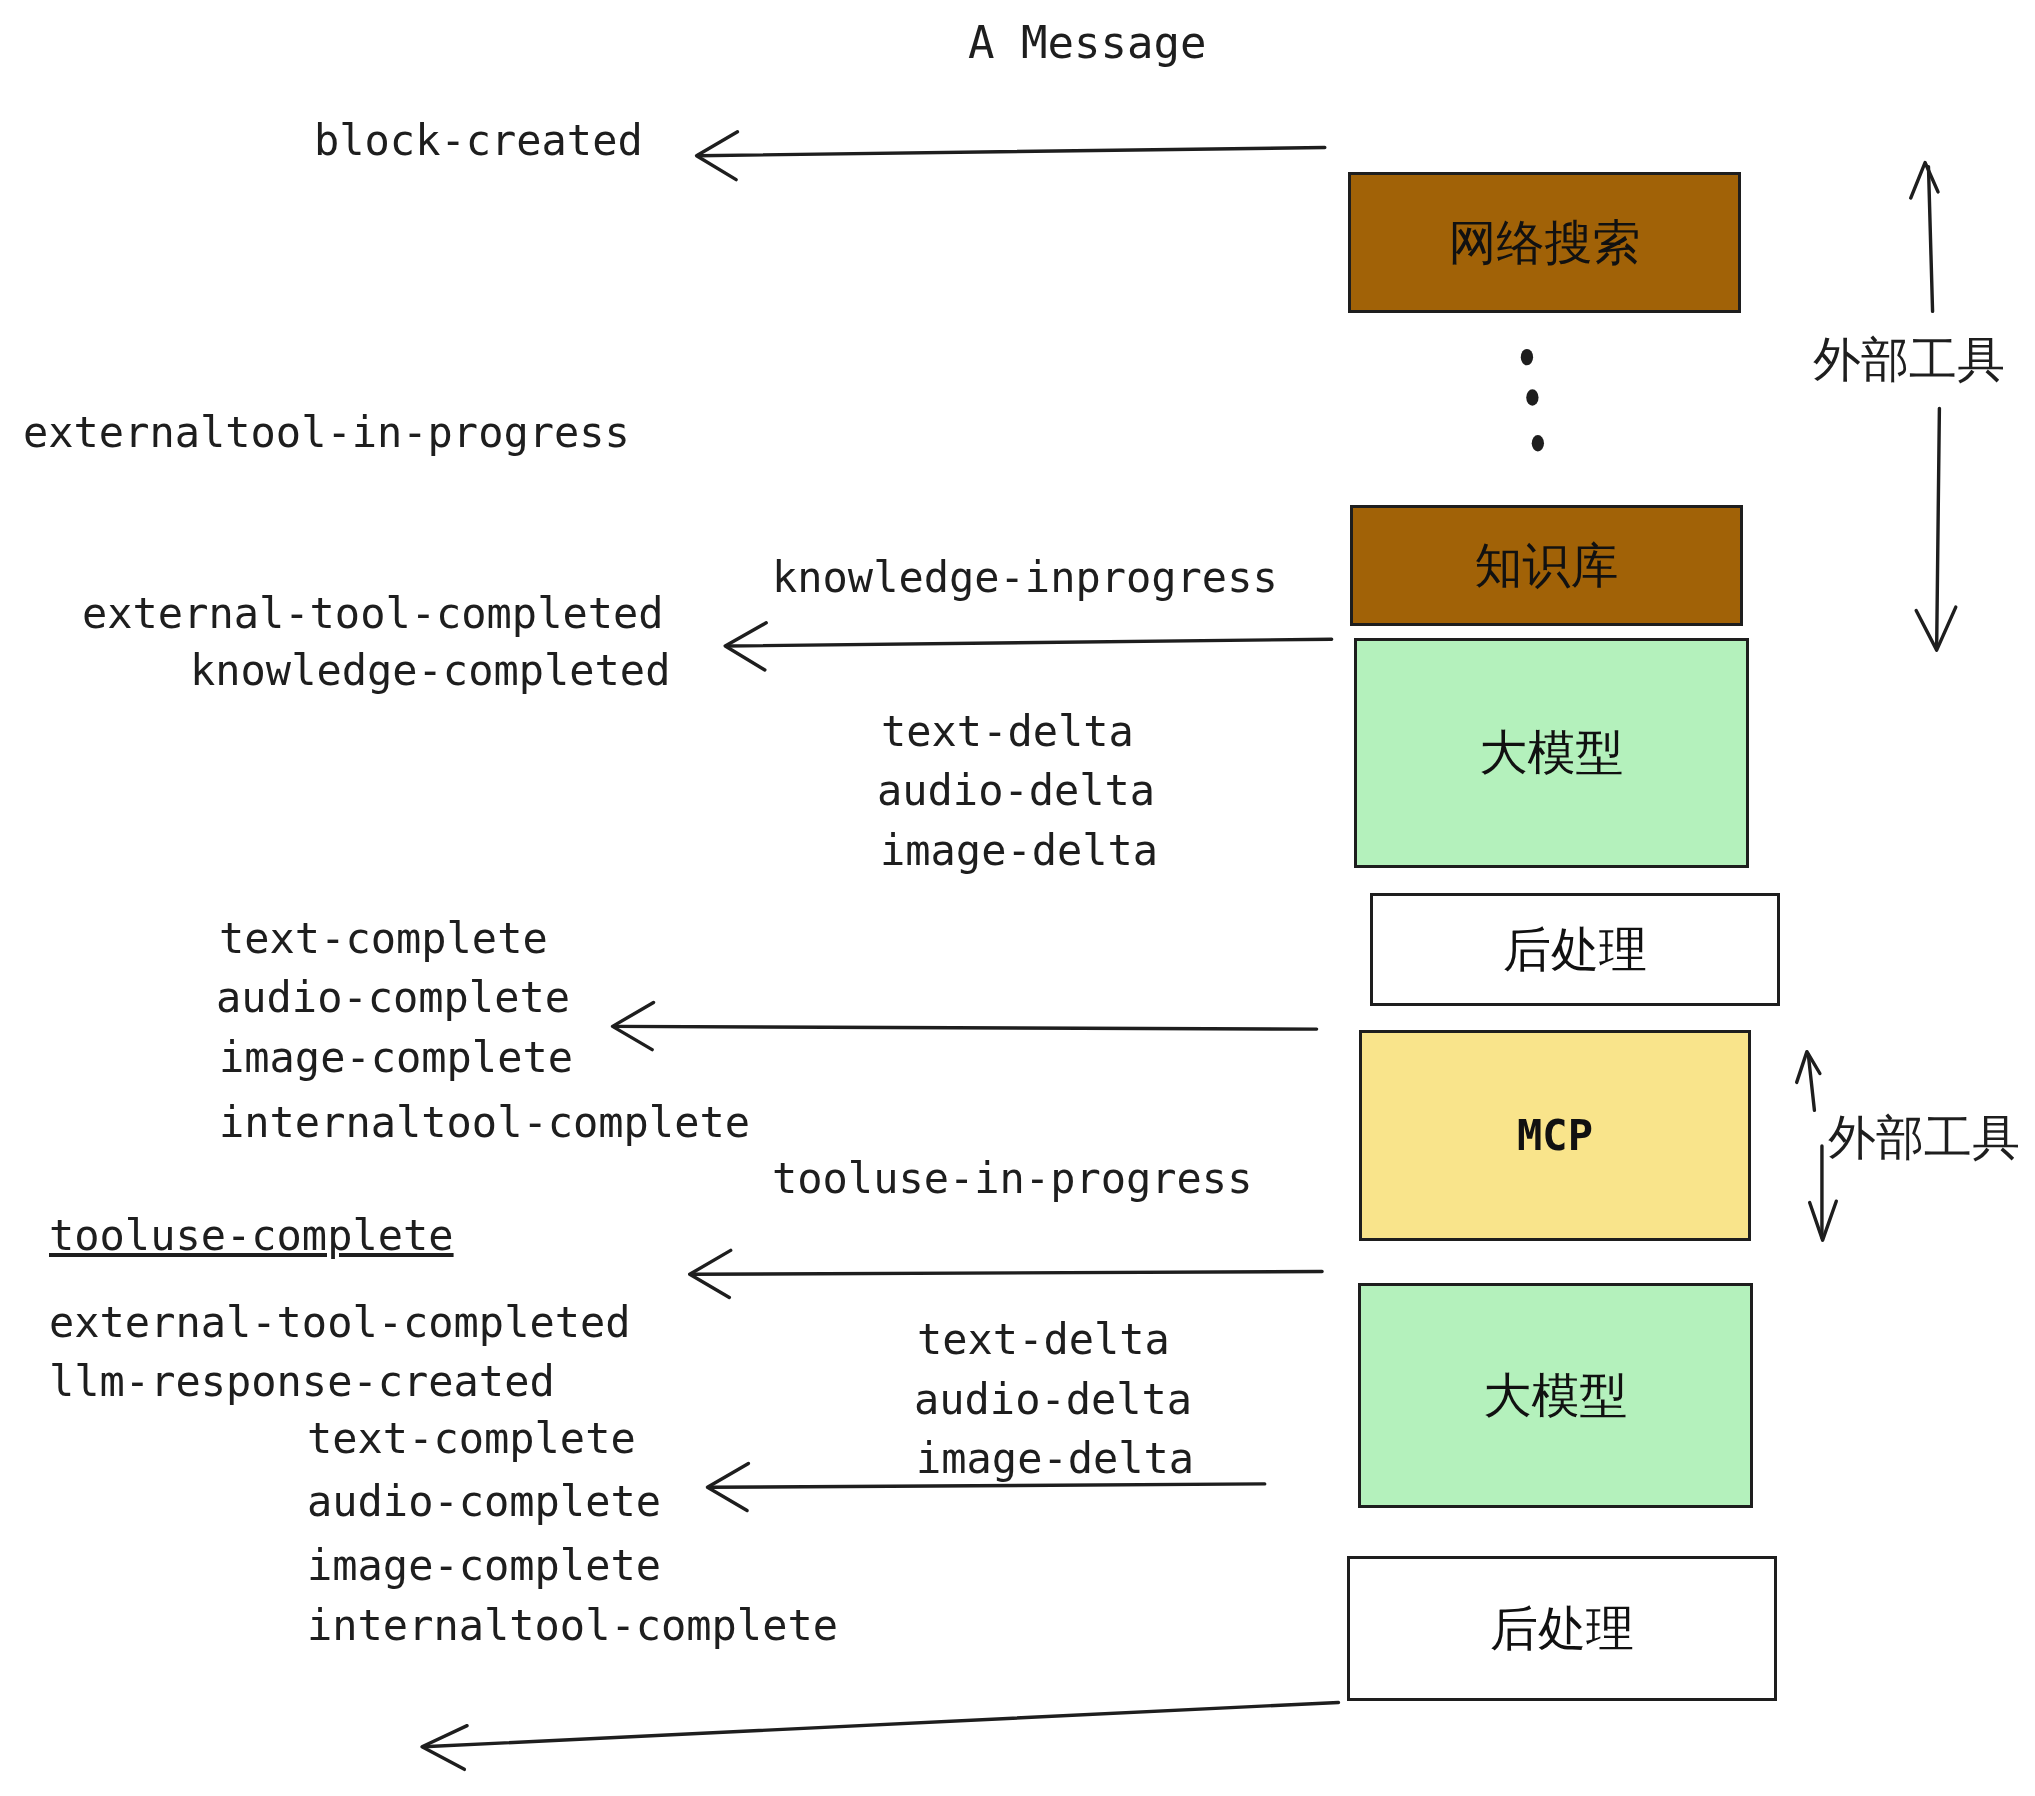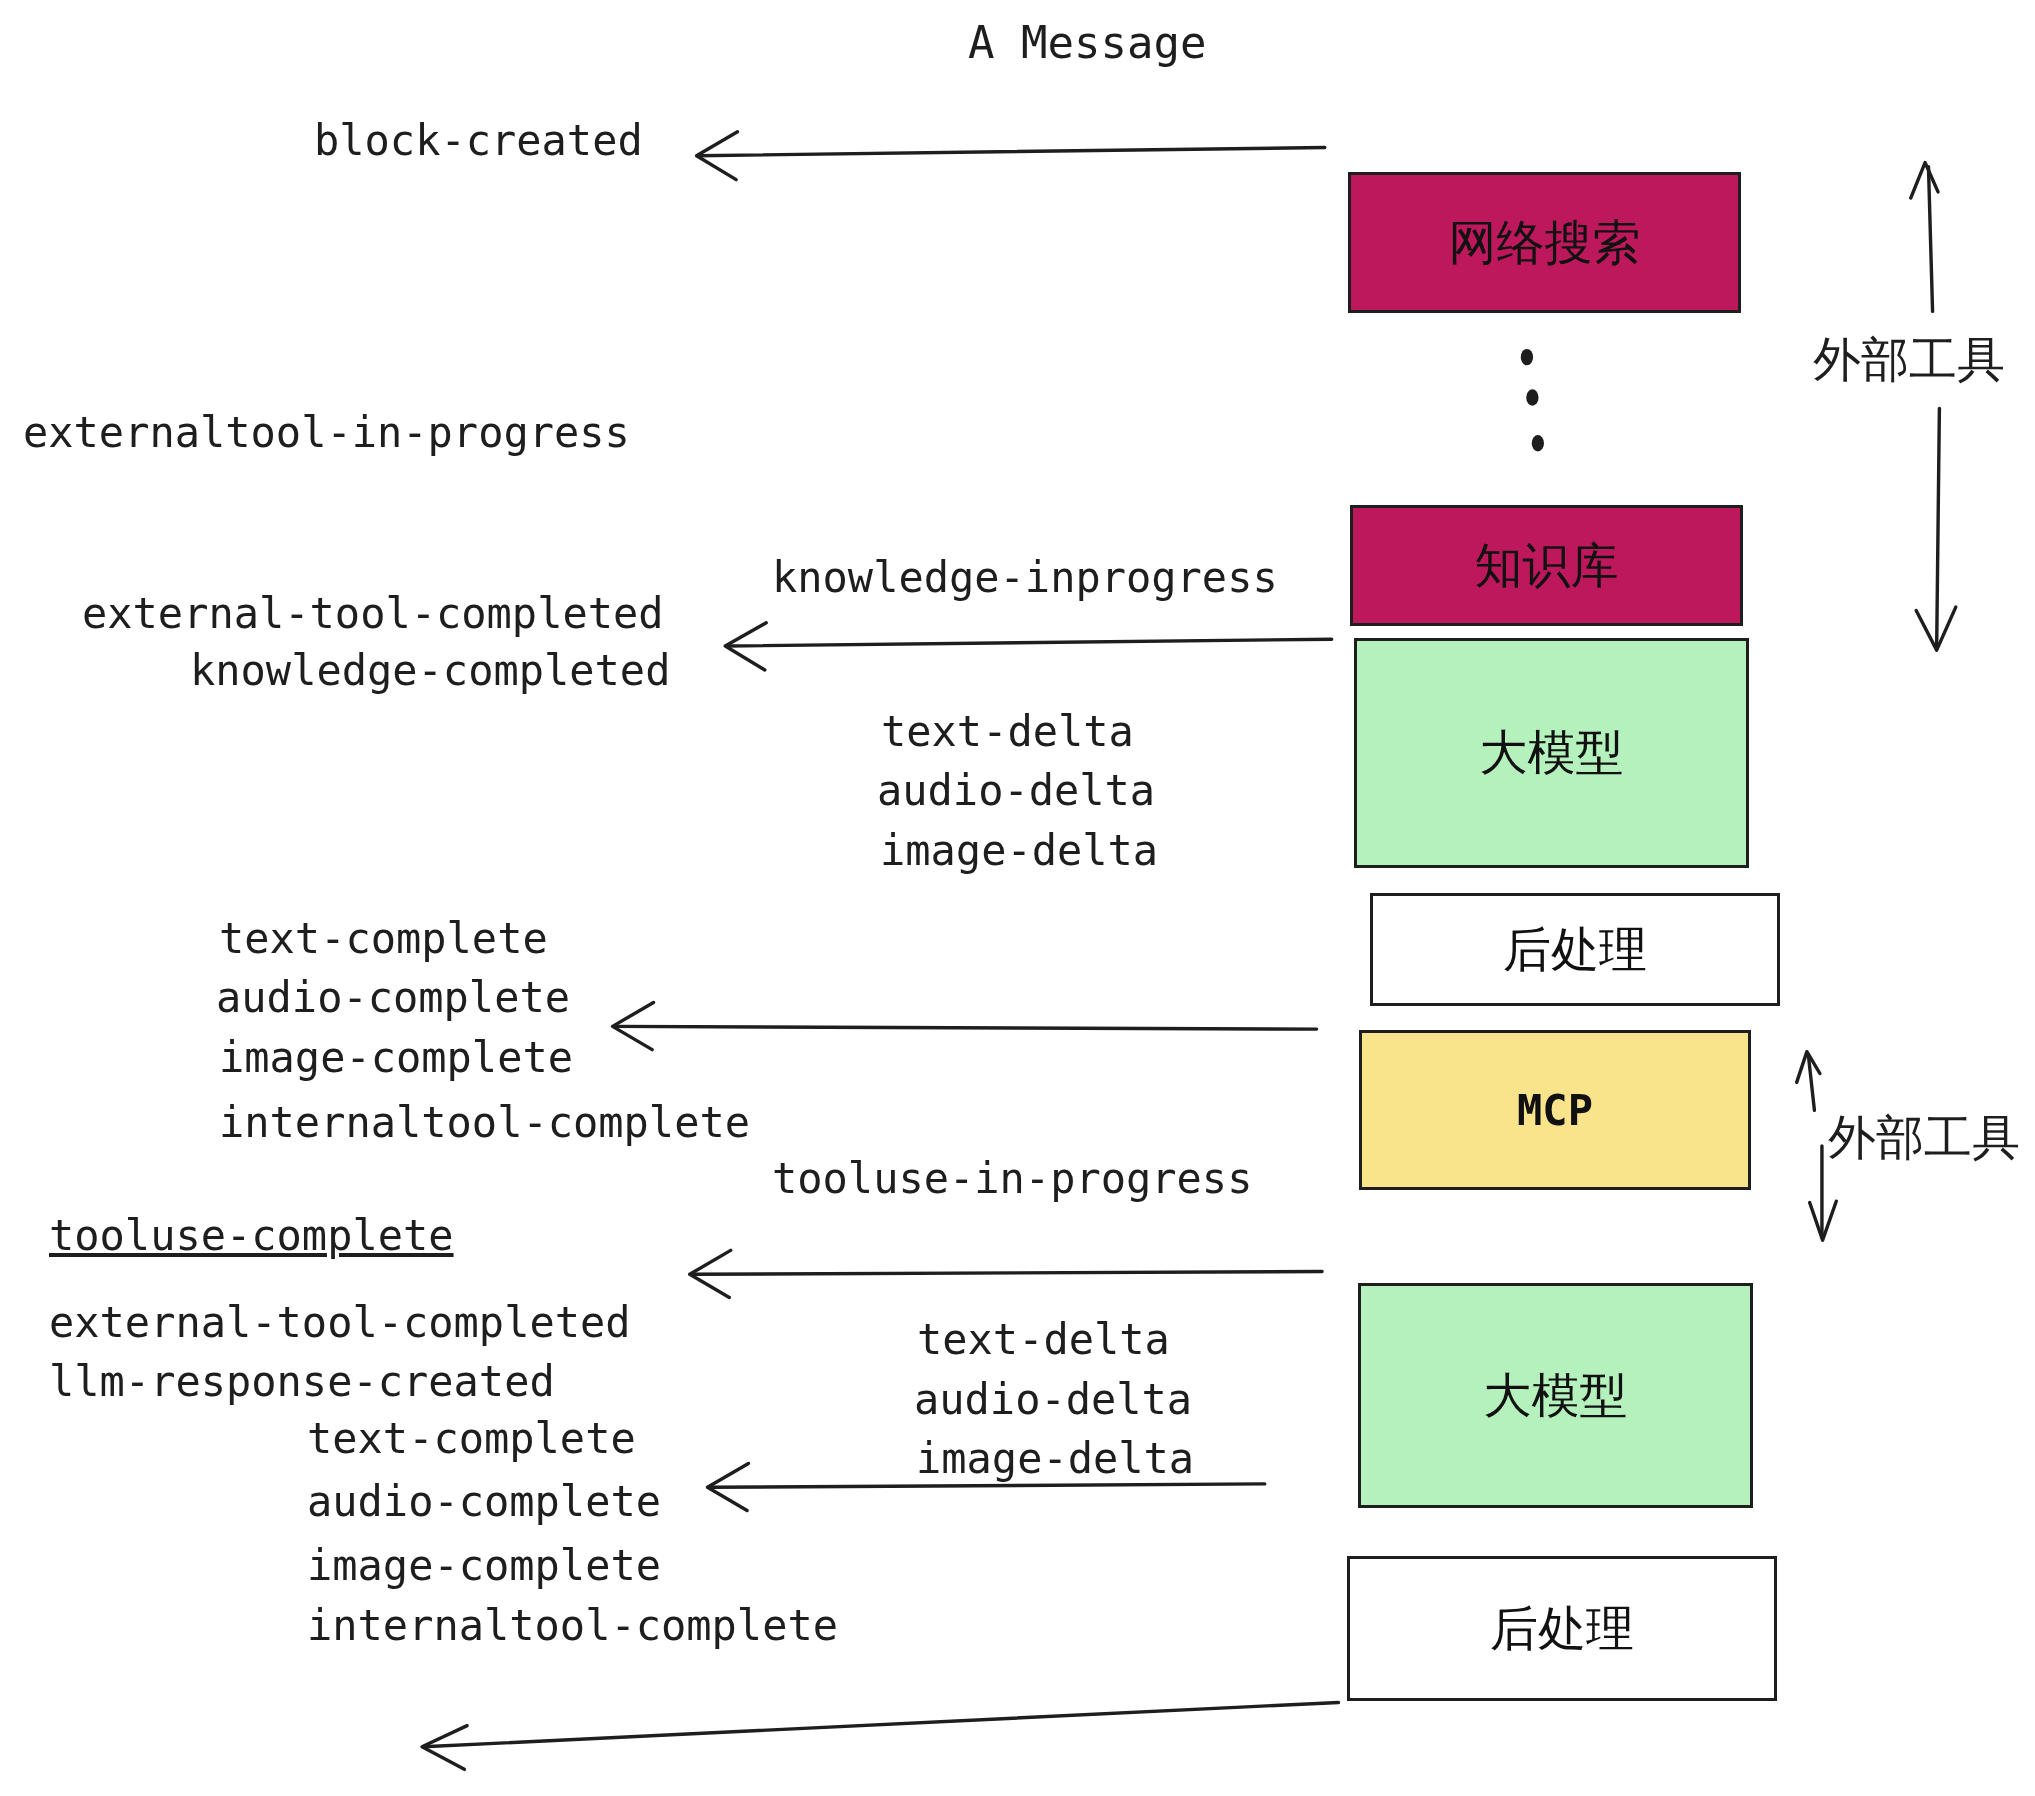--- a/index.html
+++ b/index.html
@@ -35,21 +35,21 @@
     box-sizing: border-box;
     border: 3.4px solid #1e1e1e;
     display: flex;
     align-items: center;
     justify-content: center;
     font-family: "Liberation Sans", sans-serif;
     font-size: 48px;
     color: #111111;
     white-space: nowrap;
   }
-  .box-pink   { background: #be185d; }
+  .box-pink   { background: #a16207; }
   .box-green  { background: #b4f1bc; }
   .box-yellow { background: #f9e48b; }
   .box-white  { background: #ffffff; }
   .box .mono { font-family: "DejaVu Sans Mono", monospace; font-size: 42px; font-weight: bold; }
   .side-label {
     position: absolute;
     font-family: "Liberation Sans", sans-serif;
     font-size: 48px;
     color: #1e1e1e;
     white-space: nowrap;
@@ -145,21 +145,21 @@
   </div>
   <div class="box box-pink" style="left:1350px; top:505px;  width:393px; height:121px;">
     <span>知识库</span>
   </div>
   <div class="box box-green" style="left:1354px; top:638px;  width:395px; height:230px;">
     <span>大模型</span>
   </div>
   <div class="box box-white" style="left:1370px; top:893px; width:410px; height:113px;">
     <span>后处理</span>
   </div>
-  <div class="box box-yellow" style="left:1359px; top:1030px; width:392px; height:160px;align-items:center;">
+  <div class="box box-yellow" style="left:1359px; top:1030px; width:392px; height:211px;align-items:center;">
     <span class="mono">MCP</span>
   </div>
   <div class="box box-green" style="left:1358px; top:1283px; width:395px; height:225px;">
     <span>大模型</span>
   </div>
   <div class="box box-white" style="left:1347px; top:1556px; width:430px; height:145px;">
     <span>后处理</span>
   </div>
 
   <div class="side-label" style="left:1813px; top:328px;">外部工具</div>

